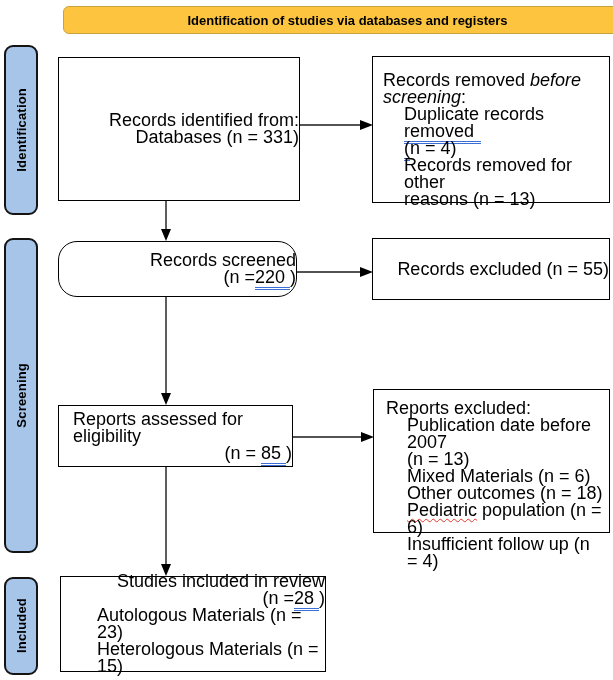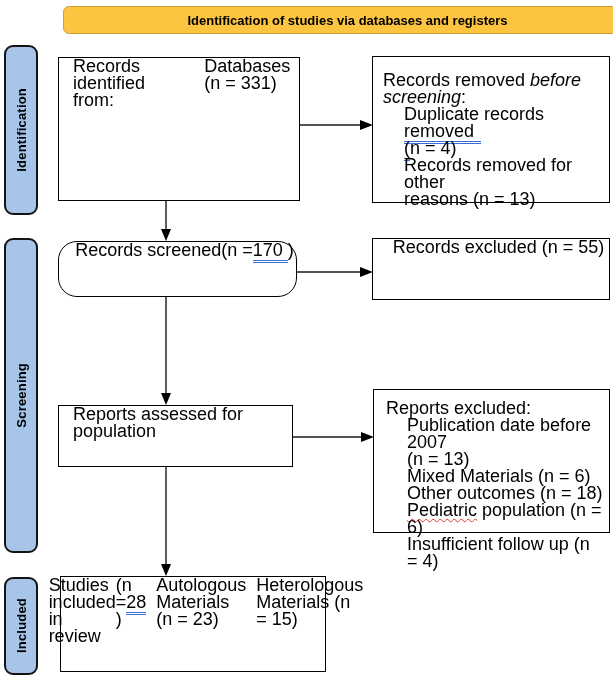--- a/index.html
+++ b/index.html
@@ -27,21 +27,21 @@
     font-weight:bold; font-size:13px; letter-spacing:.2px; white-space:nowrap;
   }
   .stage-identification { top:45px;  height:170px; }
   .stage-screening      { top:238px; height:315px; }
   .stage-included       { top:577px; height:98px; }
 
   .box {
     position:absolute; background:#fff; border:1.5px solid #000;
     font-size:18px; line-height:17px;
   }
-  .col-center { display:flex; flex-direction:row; justify-content:center; }
+  .col-center { display:flex; flex-direction:column; justify-content:center;align-items:flex-end; }
 
   .box-identified { left:58px; top:57px; width:242px; height:144px; padding-left:14px; }
   .box-removed    { left:372px; top:56px; width:238px; height:147px; padding:15px 6px 0 10px; }
   .box-screened   { left:58px; top:241px; width:239px; height:56px; padding-left:14px;border-radius:19px; }
   .box-excluded-records { left:372px; top:238px; width:238px; height:62px; padding-left:15px; }
   .box-assessed   { left:58px; top:405px; width:235px; height:62px; padding-left:14px; }
   .box-excluded-reports { left:373px; top:389px; width:237px; height:144px; padding:10px 4px 0 12px; }
   .box-included   { left:60px; top:576px; width:266px; height:96px; padding-left:26px; }
 
   .indent-21 { padding-left:21px; }
@@ -84,29 +84,30 @@
     <div><span>Records removed </span><span class="it">before</span></div>
     <div><span class="it">screening</span><span>:</span></div>
     <div class="indent-21"><span>Duplicate records </span><span class="gram gram-tail">removed</span></div>
     <div class="indent-21"><span class="gram">(</span><span>n = 4)</span></div>
     <div class="indent-21">Records removed for other</div>
     <div class="indent-21">reasons (n = 13)</div>
   </div>
 
   <div class="box box-screened col-center">
     <div>Records screened</div>
-    <div><span>(n =</span><span class="gram">170 </span><span>)</span></div>
+    <div><span>(n =</span><span class="gram">220 </span><span>)</span></div>
   </div>
 
   <div class="box box-excluded-records col-center">
     <div>Records excluded (n = 55)</div>
   </div>
 
   <div class="box box-assessed col-center">
-    <div>Reports assessed for population</div>
+    <div>Reports assessed for eligibility</div>
+    <div><span>(n = </span><span class="gram">85 </span><span>)</span></div>
   </div>
 
   <div class="box box-excluded-reports">
     <div>Reports excluded:</div>
     <div class="indent-21">Publication date before 2007</div>
     <div class="indent-21">(n = 13)</div>
     <div class="indent-21">Mixed Materials (n = 6)</div>
     <div class="indent-21">Other outcomes (n = 18)</div>
     <div class="indent-21"><span class="spell">Pediatric</span><span> population (n = 6)</span></div>
     <div class="indent-21">Insufficient follow up (n = 4)</div>

